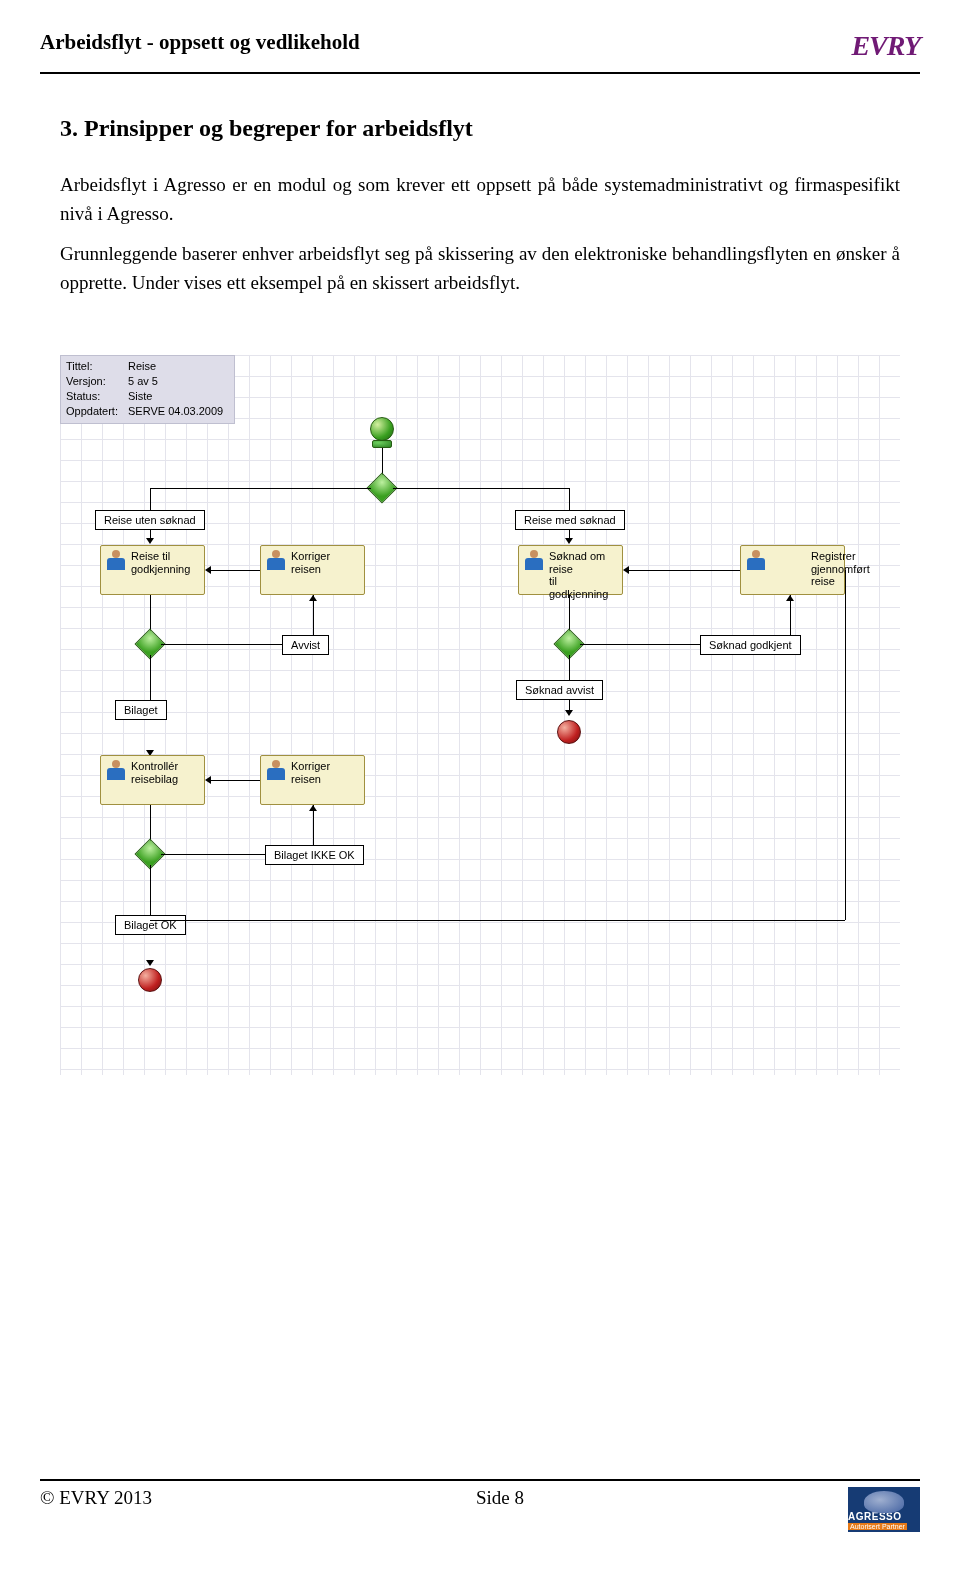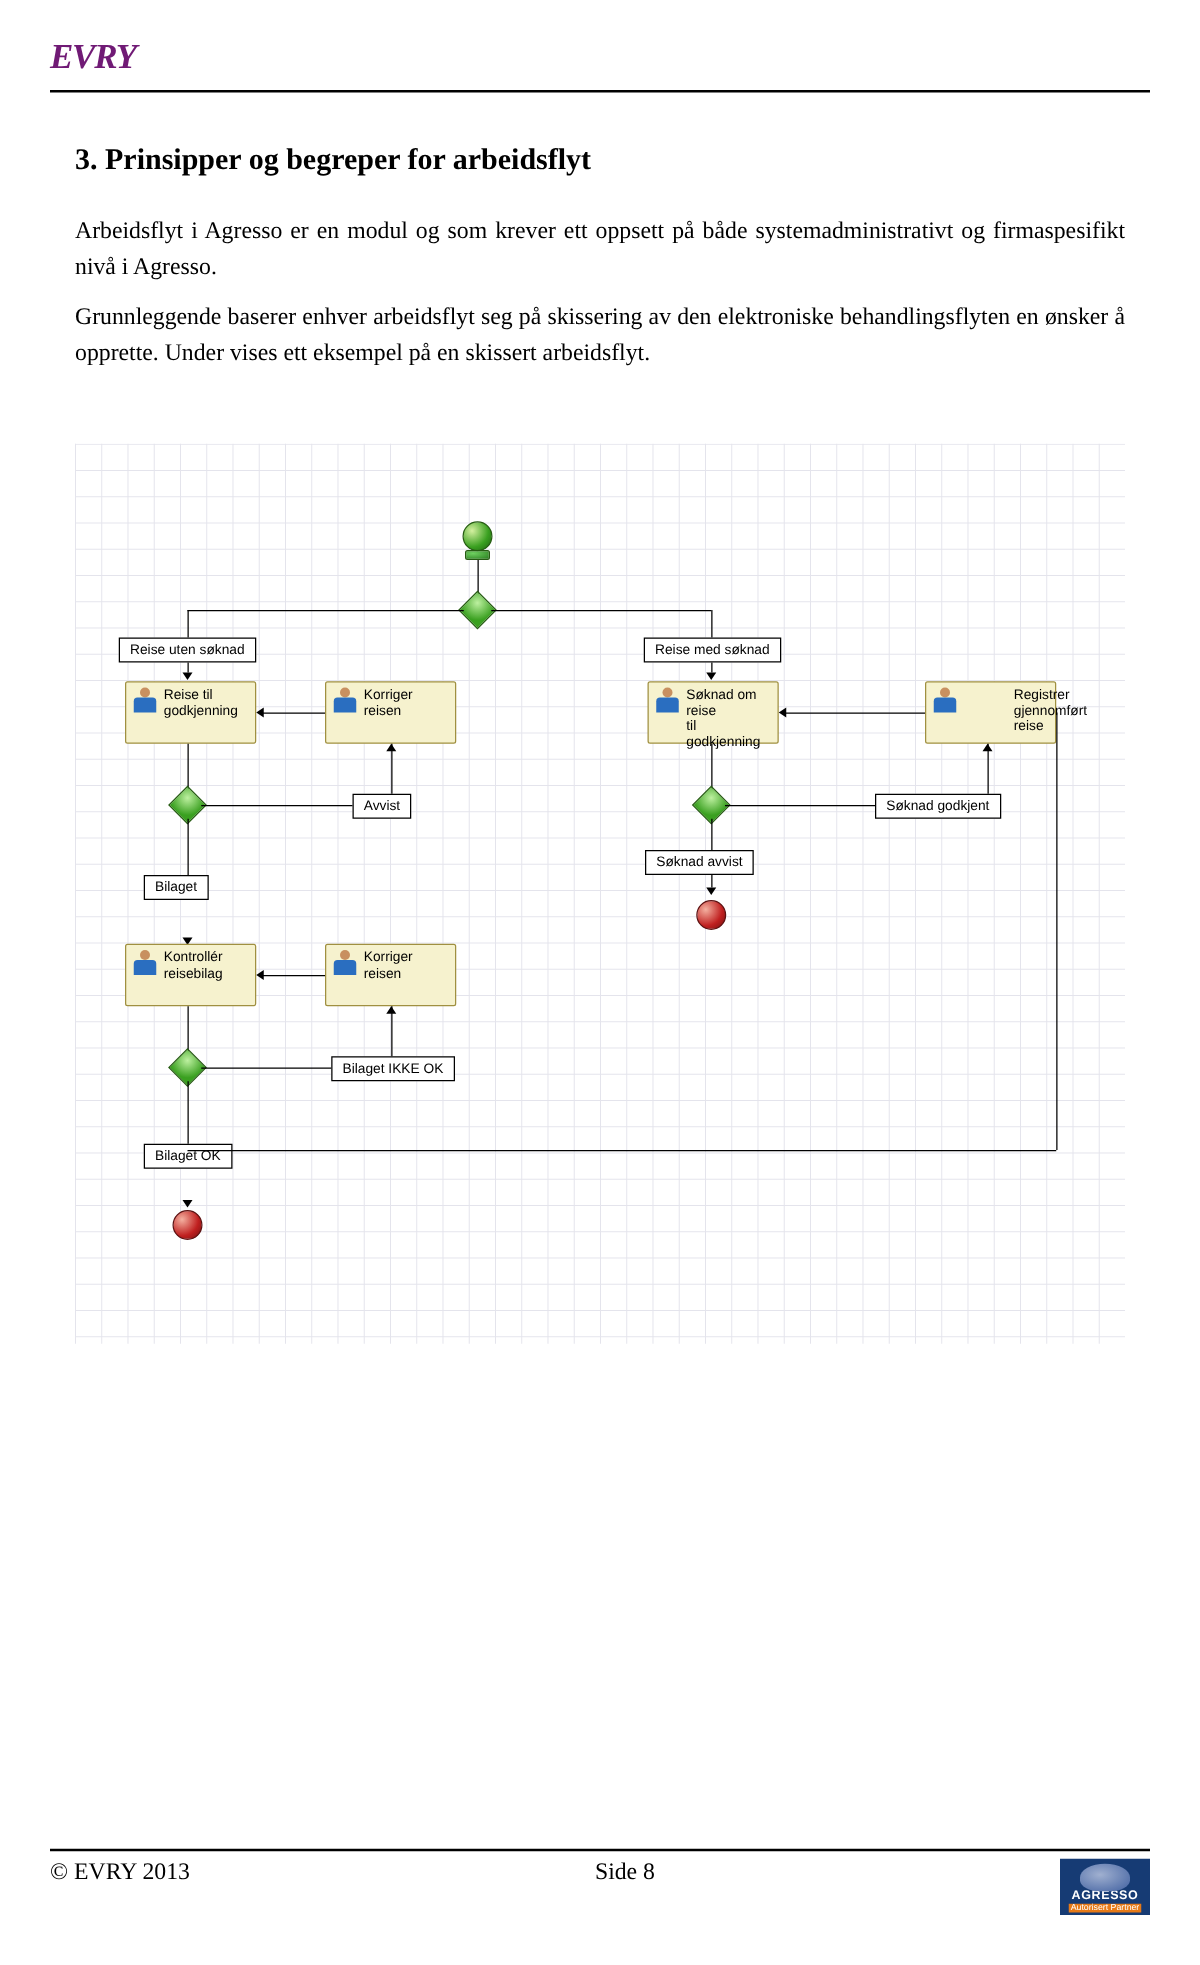--- a/index.html
+++ b/index.html
@@ -143,52 +143,71 @@
   .hr-bot { border-top: 2px solid #000; margin-bottom: 6px; }
   .footer-row { display: flex; justify-content: space-between; align-items: flex-start; font-size: 19px; }
   .agresso-badge {
     width: 72px; height: 45px;
     background: #163b74;
     color: #fff;
     font-family: Tahoma, sans-serif;
     font-size: 7px;
     display: flex;
     flex-direction: column;
-    align-items: center;
+    align-items: flex-start;
     justify-content: flex-end;
     padding-bottom: 2px;
     position: relative;
   }
   .agresso-badge .bear {
     position: absolute;
     top: 4px; left: 16px;
     width: 40px; height: 22px;
     background: radial-gradient(ellipse at 40% 40%, #a0b0d0, #4060a0);
     border-radius: 50% 50% 40% 40%;
   }
   .agresso-badge .brand { font-size: 10px; font-weight: bold; letter-spacing: 0.5px; }
   .agresso-badge .sub { background: #e67a18; color: #fff; padding: 0 2px; margin-top: 1px; }
 </style>
 </head>
 <body>
 
 <div class="page-header">
+  <div class="header-title">Arbeidsflyt - oppsett og vedlikehold</div>
   <div class="logo">EVRY</div>
 </div>
 <div class="hr-top"></div>
 
 <div class="content">
   <div class="section-heading">3. Prinsipper og begreper for arbeidsflyt</div>
   <p class="para">Arbeidsflyt i Agresso er en modul og som krever ett oppsett på både systemadministrativt og firmaspesifikt nivå i Agresso.</p>
   <p class="para">Grunnleggende baserer enhver arbeidsflyt seg på skissering av den elektroniske behandlingsflyten en ønsker å opprette. Under vises ett eksempel på en skissert arbeidsflyt.</p>
 </div>
 
 <div class="diagram-wrap">
   <div class="grid-bg"></div>
 
+  <div class="meta-box">
+    <div class="meta-row">
+        <span class="meta-k">Tittel:</span>
+        <span>Reise</span>
+      </div>
+    <div class="meta-row">
+        <span class="meta-k">Versjon:</span>
+        <span>5 av 5</span>
+      </div>
+    <div class="meta-row">
+        <span class="meta-k">Status:</span>
+        <span>Siste</span>
+      </div>
+    <div class="meta-row">
+        <span class="meta-k">Oppdatert:</span>
+        <span>SERVE 04.03.2009</span>
+      </div>
+  </div>
 
   <div class="ball" style="left:310px; top:62px;"></div>
   <div class="bar" style="left:312px; top:85px;"></div>
 
   <div class="conn vline" style="left:322px; top:93px; height:30px;"></div>
   <div class="diamond" style="left:311px; top:122px;"></div>
 
   <div class="conn hline" style="left:90px; top:133px; width:221px;"></div>
   <div class="conn hline" style="left:333px; top:133px; width:176px;"></div>
   <div class="conn vline" style="left:90px; top:133px; height:50px;"></div>

